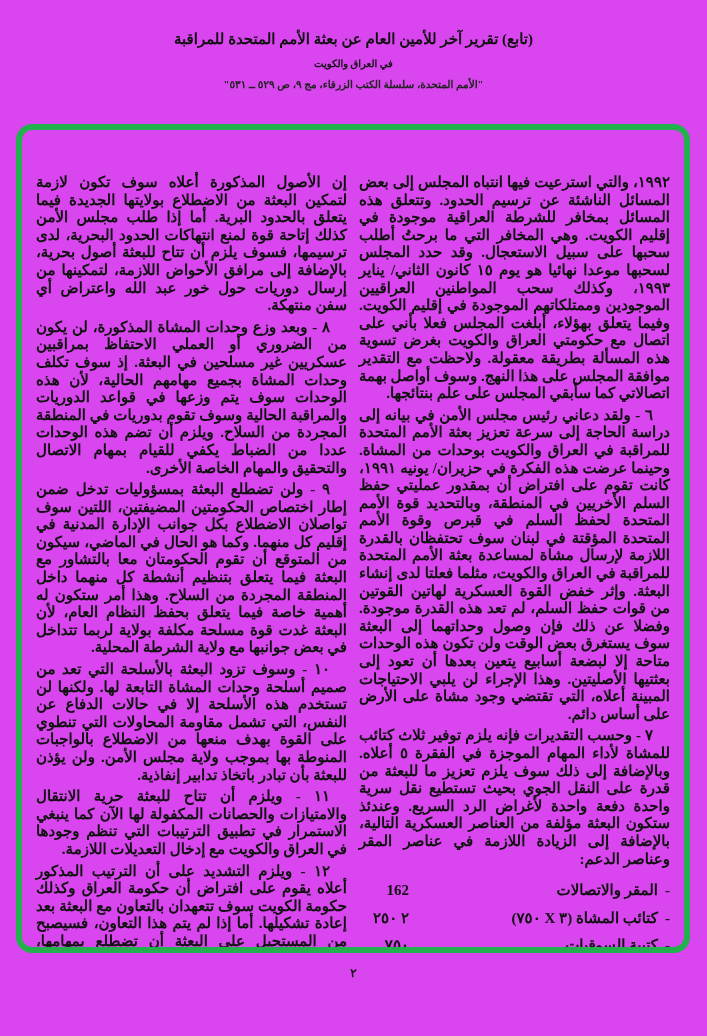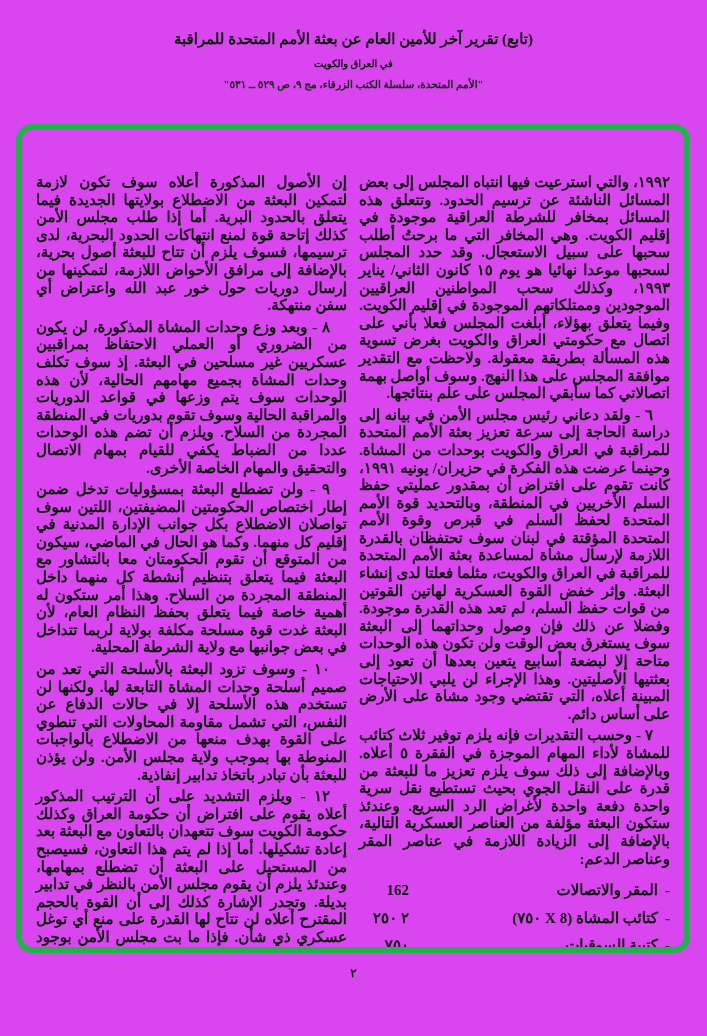--- a/index.html
+++ b/index.html
@@ -66,21 +66,21 @@
         <p class="indent">٧ - وحسب التقديرات فإنه يلزم توفير ثلاث كتائب للمشاة لأداء المهام الموجزة في الفقرة ٥ أعلاه. وبالإضافة إلى ذلك سوف يلزم تعزيز ما للبعثة من قدرة على النقل الجوي بحيث تستطيع نقل سرية واحدة دفعة واحدة لأغراض الرد السريع. وعندئذ ستكون البعثة مؤلفة من العناصر العسكرية التالية، بالإضافة إلى الزيادة اللازمة في عناصر المقر وعناصر الدعم:</p>
 
         <div class="force-table">
           <div class="trow">
             <span class="dash">-</span>
             <span class="tlabel">المقر والاتصالات</span>
             <span class="tval">162</span>
           </div>
           <div class="trow">
             <span class="dash">-</span>
-            <span class="tlabel">كتائب المشاة (8 X ٧٥٠)</span>
+            <span class="tlabel">كتائب المشاة (٣ X ٧٥٠)</span>
             <span class="tval">٢ ٢٥٠</span>
           </div>
           <div class="trow">
             <span class="dash">-</span>
             <span class="tlabel">كتيبة السوقيات</span>
             <span class="tval">٧٥٠</span>
           </div>
           <div class="trow">
             <span class="dash">-</span>
             <span class="tlabel">المهندسون</span>
@@ -98,20 +98,21 @@
           </div>
 
         </div>
       </div>
 
       <div class="col">
         <p>إن الأصول المذكورة أعلاه سوف تكون لازمة لتمكين البعثة من الاضطلاع بولايتها الجديدة فيما يتعلق بالحدود البرية. أما إذا طلب مجلس الأمن كذلك إتاحة قوة لمنع انتهاكات الحدود البحرية، لدى ترسيمها، فسوف يلزم أن تتاح للبعثة أصول بحرية، بالإضافة إلى مرافق الأحواض اللازمة، لتمكينها من إرسال دوريات حول خور عبد الله واعتراض أي سفن منتهكة.</p>
         <p class="indent">٨ - وبعد وزع وحدات المشاة المذكورة، لن يكون من الضروري أو العملي الاحتفاظ بمراقبين عسكريين غير مسلحين في البعثة. إذ سوف تكلف وحدات المشاة بجميع مهامهم الحالية، لأن هذه الوحدات سوف يتم وزعها في قواعد الدوريات والمراقبة الحالية وسوف تقوم بدوريات في المنطقة المجردة من السلاح. ويلزم أن تضم هذه الوحدات عددا من الضباط يكفي للقيام بمهام الاتصال والتحقيق والمهام الخاصة الأخرى.</p>
         <p class="indent">٩ - ولن تضطلع البعثة بمسؤوليات تدخل ضمن إطار اختصاص الحكومتين المضيفتين، اللتين سوف تواصلان الاضطلاع بكل جوانب الإدارة المدنية في إقليم كل منهما. وكما هو الحال في الماضي، سيكون من المتوقع أن تقوم الحكومتان معا بالتشاور مع البعثة فيما يتعلق بتنظيم أنشطة كل منهما داخل المنطقة المجردة من السلاح. وهذا أمر ستكون له أهمية خاصة فيما يتعلق بحفظ النظام العام، لأن البعثة غدت قوة مسلحة مكلفة بولاية لربما تتداخل في بعض جوانبها مع ولاية الشرطة المحلية.</p>
         <p class="indent">١٠ - وسوف تزود البعثة بالأسلحة التي تعد من صميم أسلحة وحدات المشاة التابعة لها. ولكنها لن تستخدم هذه الأسلحة إلا في حالات الدفاع عن النفس، التي تشمل مقاومة المحاولات التي تنطوي على القوة بهدف منعها من الاضطلاع بالواجبات المنوطة بها بموجب ولاية مجلس الأمن. ولن يؤذن للبعثة بأن تبادر باتخاذ تدابير إنفاذية.</p>
+        <p class="indent">١١ - ويلزم أن تتاح للبعثة حرية الانتقال والامتيازات والحصانات المكفولة لها الآن كما ينبغي الاستمرار في تطبيق الترتيبات التي تنظم وجودها في العراق والكويت مع إدخال التعديلات اللازمة.</p>
         <p class="indent">١٢ - ويلزم التشديد على أن الترتيب المذكور أعلاه يقوم على افتراض أن حكومة العراق وكذلك حكومة الكويت سوف تتعهدان بالتعاون مع البعثة بعد إعادة تشكيلها. أما إذا لم يتم هذا التعاون، فسيصبح من المستحيل على البعثة أن تضطلع بمهامها، وعندئذ يلزم أن يقوم مجلس الأمن بالنظر في تدابير بديلة. وتجدر الإشارة كذلك إلى أن القوة بالحجم المقترح أعلاه لن تتاح لها القدرة على منع أي توغل عسكري ذي شأن. فإذا ما بت مجلس الأمن بوجود هذه المجازفة، فسيكون من الضروري وضع ترتيبات أخرى لمعالجتها، مع ضمان سلامة أفراد البعثة في الوقت ذاته.</p>
       </div>
 
     </div>
   </div>
 
   <div class="page-number">٢</div>
 
 </div>
 

